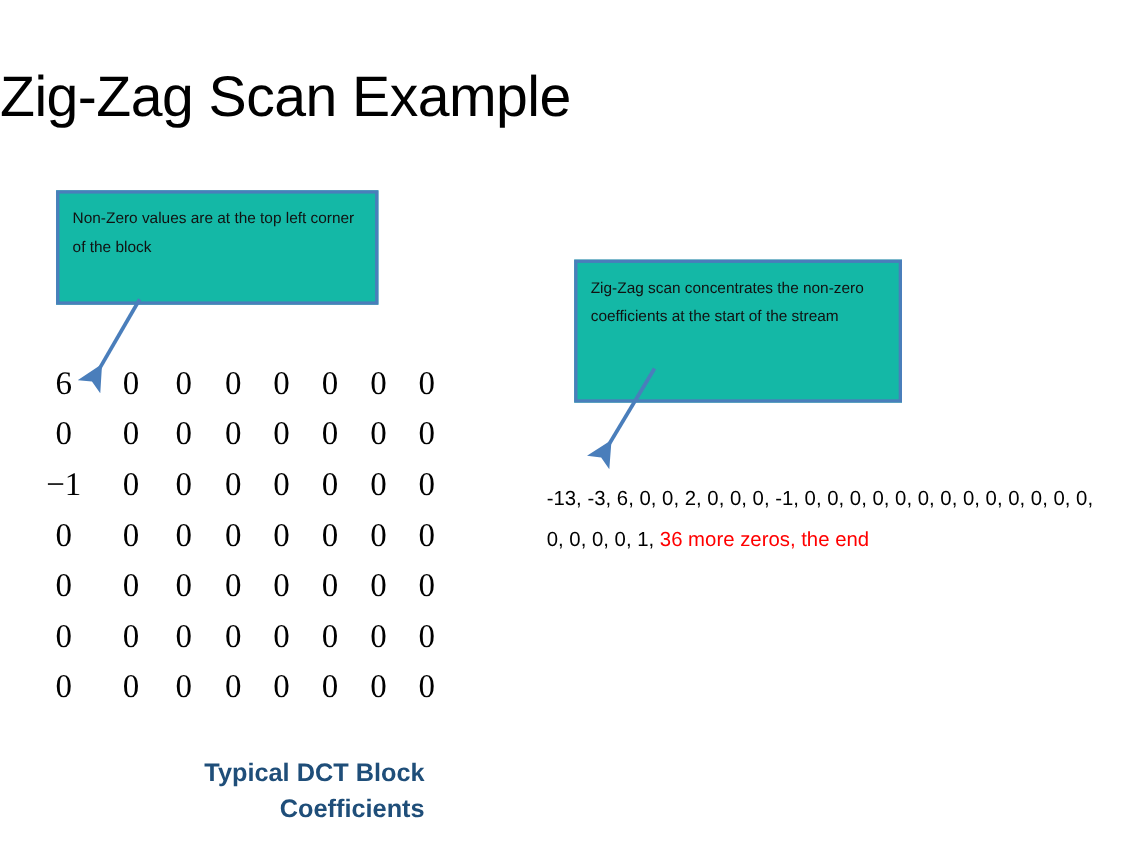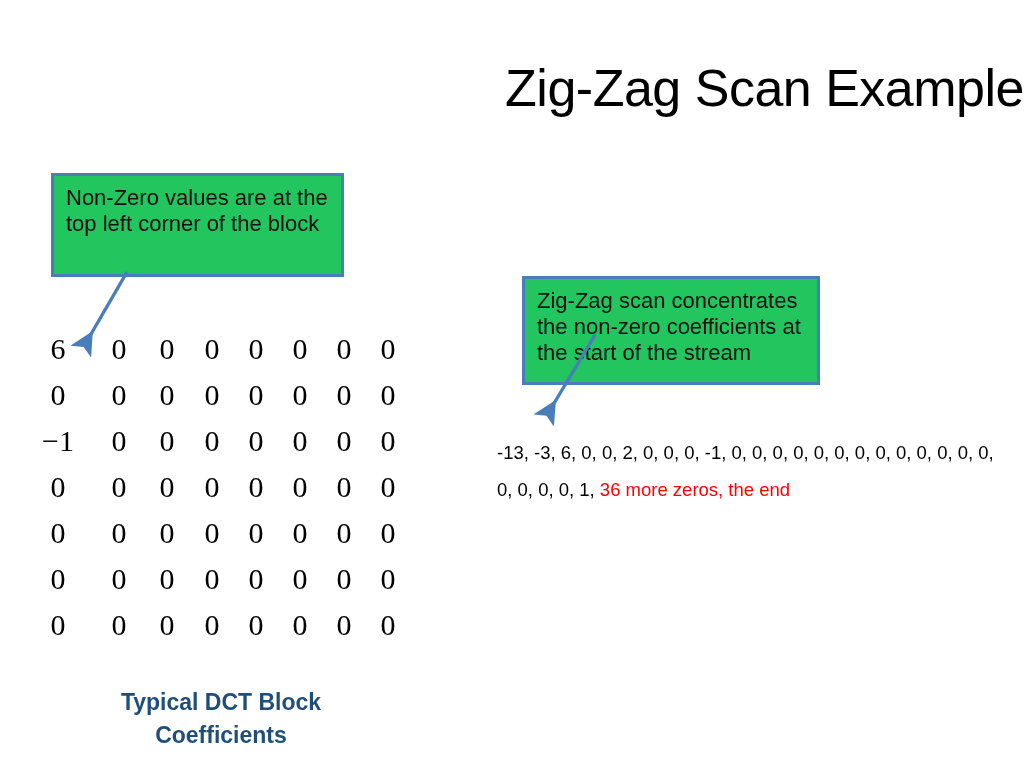--- a/index.html
+++ b/index.html
@@ -15,53 +15,52 @@
     font-family: "Liberation Sans", sans-serif;
     color: #000000;
   }
 
   
   #slide-title {
     position: absolute;
     left: 0;
     top: 58px;
     width: 1024px;
-    text-align: right;
+    text-align: left;
     font-family: "Liberation Sans", sans-serif;
     font-size: 52px;
     font-weight: 400;
     letter-spacing: -0.5px;
     color: #000000;
     white-space: nowrap;
   }
 
   
   .callout {
     position: absolute;
     box-sizing: border-box;
-    background: #22c55e;
+    background: #14b8a6;
     border: 3px solid #4a7ebb;
     font-family: "Liberation Sans", sans-serif;
-    font-size: 22px;
+    font-size: 14px;
     line-height: 26px;
     color: #111111;
     padding: 9px 10px 24px 12px;
   }
   #callout-left {
     left: 51px;
     top: 173px;
     width: 293px;
     height: 104px;
   }
   #callout-right {
     left: 522px;
     top: 236px;
     width: 298px;
-    height: 109px;
-    margin-top: 40px;
+    height: 130px;
   }
 
   
   .arrow-svg {
     position: absolute;
     overflow: visible;
   }
   #arrow-left-svg { left: 78px;  top: 270px; }
   #arrow-right-svg { left: 540px; top: 333px; }
 
@@ -90,21 +89,21 @@
   #matrix td.c5 { width: 44px; }
   #matrix td.c6 { width: 44px; }
   #matrix td.c7 { width: 44px; }
 
   
   #matrix-caption {
     position: absolute;
     left: 56px;
     top: 686px;
     width: 330px;
-    text-align: center;
+    text-align: right;
     font-family: "Liberation Sans", sans-serif;
     font-size: 23px;
     font-weight: bold;
     line-height: 33px;
     color: #1f4e79;
   }
 
   
   #stream-text {
     position: absolute;

